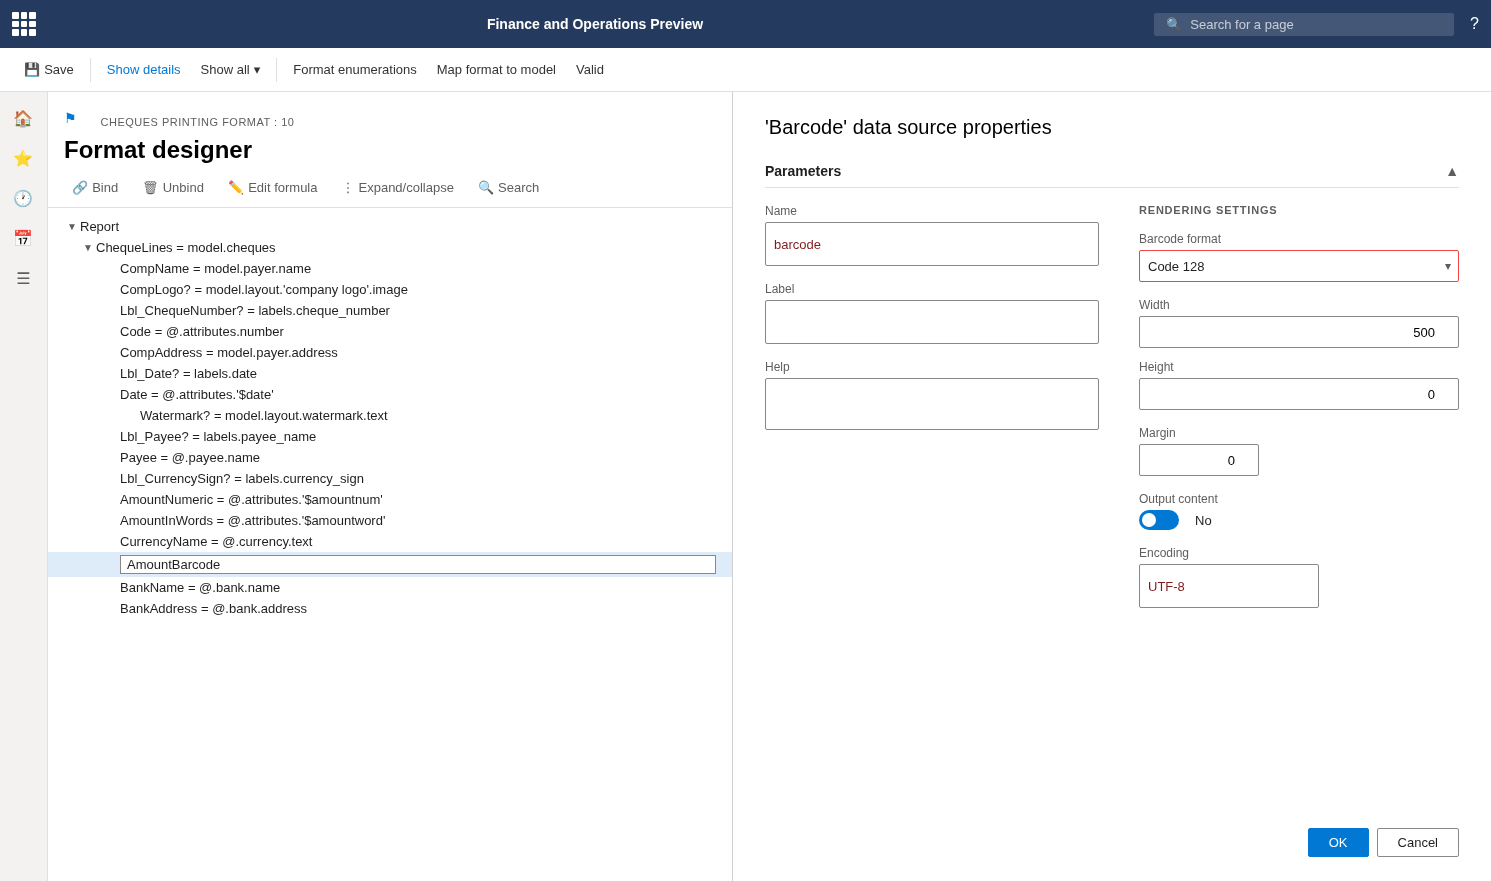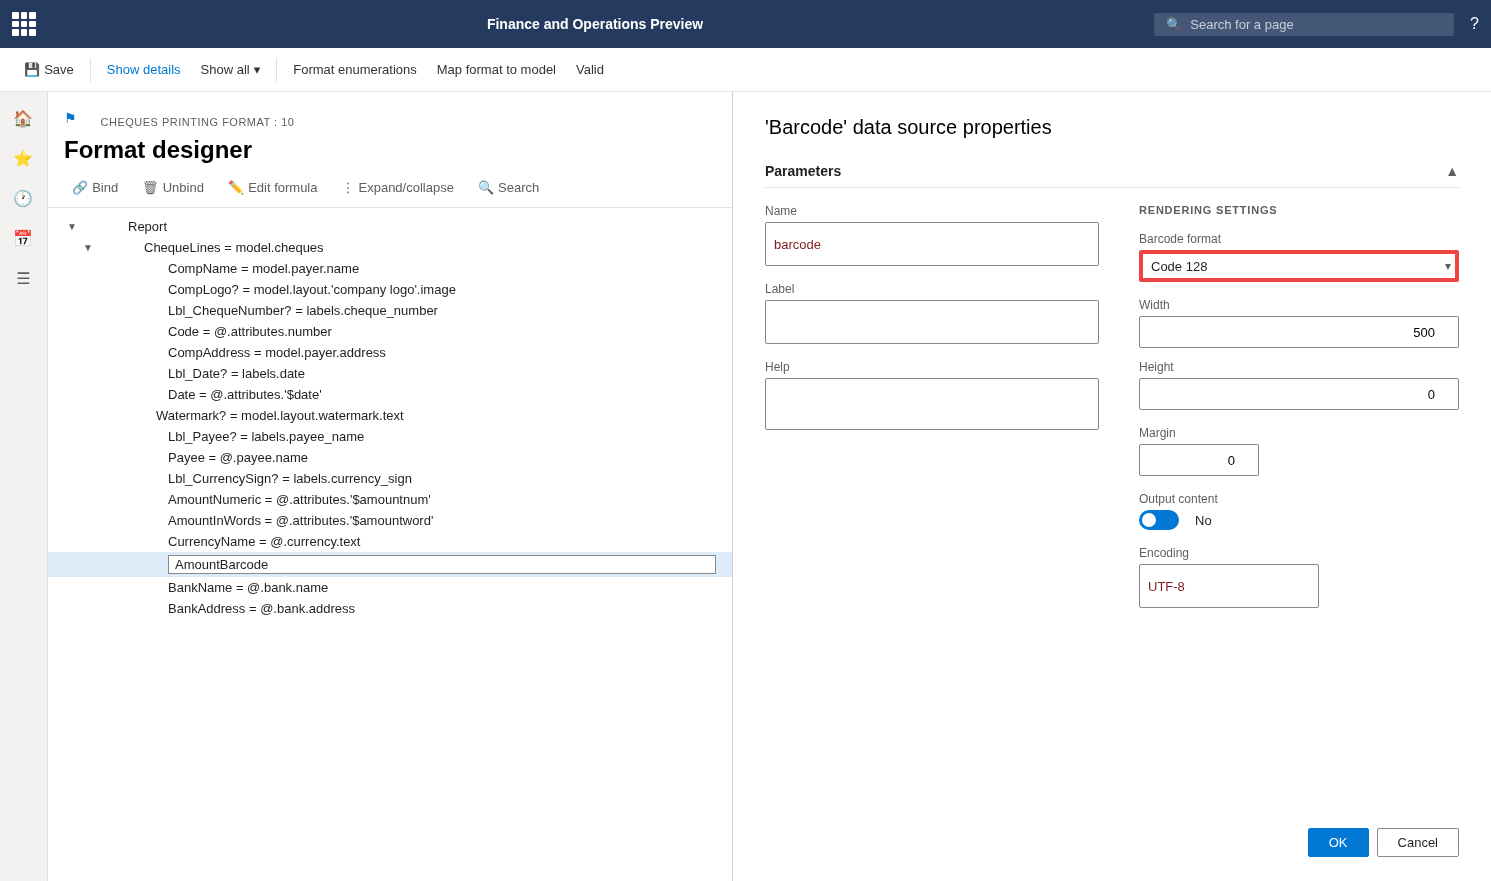--- a/index.html
+++ b/index.html
@@ -166,21 +166,21 @@
       display: flex;
       align-items: center;
       padding: 3px 16px 3px 0;
       font-size: 13px;
       color: #201f1e;
       cursor: pointer;
       white-space: nowrap;
     }
     .tree-item.selected { background: #deecf9; }
     .tree-item .arrow { width: 16px; display: inline-flex; align-items: center; justify-content: center; color: #605e5c; font-size: 10px; }
-    .tree-item .item-text { flex: 1; margin-left: 48px; }
+    .tree-item .item-text { flex: 1; }
 
     
     .right-panel {
       flex: 1;
       background: white;
       overflow-y: auto;
       padding: 24px 32px;
       position: relative;
     }
     .panel-title {
@@ -262,21 +262,21 @@
       margin-bottom: 16px;
     }
 
     .select-wrapper {
       position: relative;
       width: 100%;
     }
     .select-wrapper select {
       width: 100%;
       height: 32px;
-      border: 4px solid #ef4444;
+      border: 1px solid #ef4444;
       border-radius: 2px;
       padding: 0 8px;
       font-size: 13px;
       appearance: none;
       background: white;
       color: #201f1e;
       cursor: pointer;
       outline: none;
     }
     .select-arrow {
@@ -493,21 +493,21 @@
         <span class="item-text">CompAddress = model.payer.address</span>
       </div>
       <div class="tree-item" style="padding-left: 56px;">
         <span class="arrow"></span>
         <span class="item-text">Lbl_Date? = labels.date</span>
       </div>
       <div class="tree-item" style="padding-left: 56px;">
         <span class="arrow"></span>
         <span class="item-text">Date = @.attributes.'$date'</span>
       </div>
-      <div class="tree-item" style="padding-left: 44px;">
+      <div class="tree-item" style="padding-left: 76px;">
         <span class="arrow"></span>
         <span class="item-text">Watermark? = model.layout.watermark.text</span>
       </div>
       <div class="tree-item" style="padding-left: 56px;">
         <span class="arrow"></span>
         <span class="item-text">Lbl_Payee? = labels.payee_name</span>
       </div>
       <div class="tree-item" style="padding-left: 56px;">
         <span class="arrow"></span>
         <span class="item-text">Payee = @.payee.name</span>

